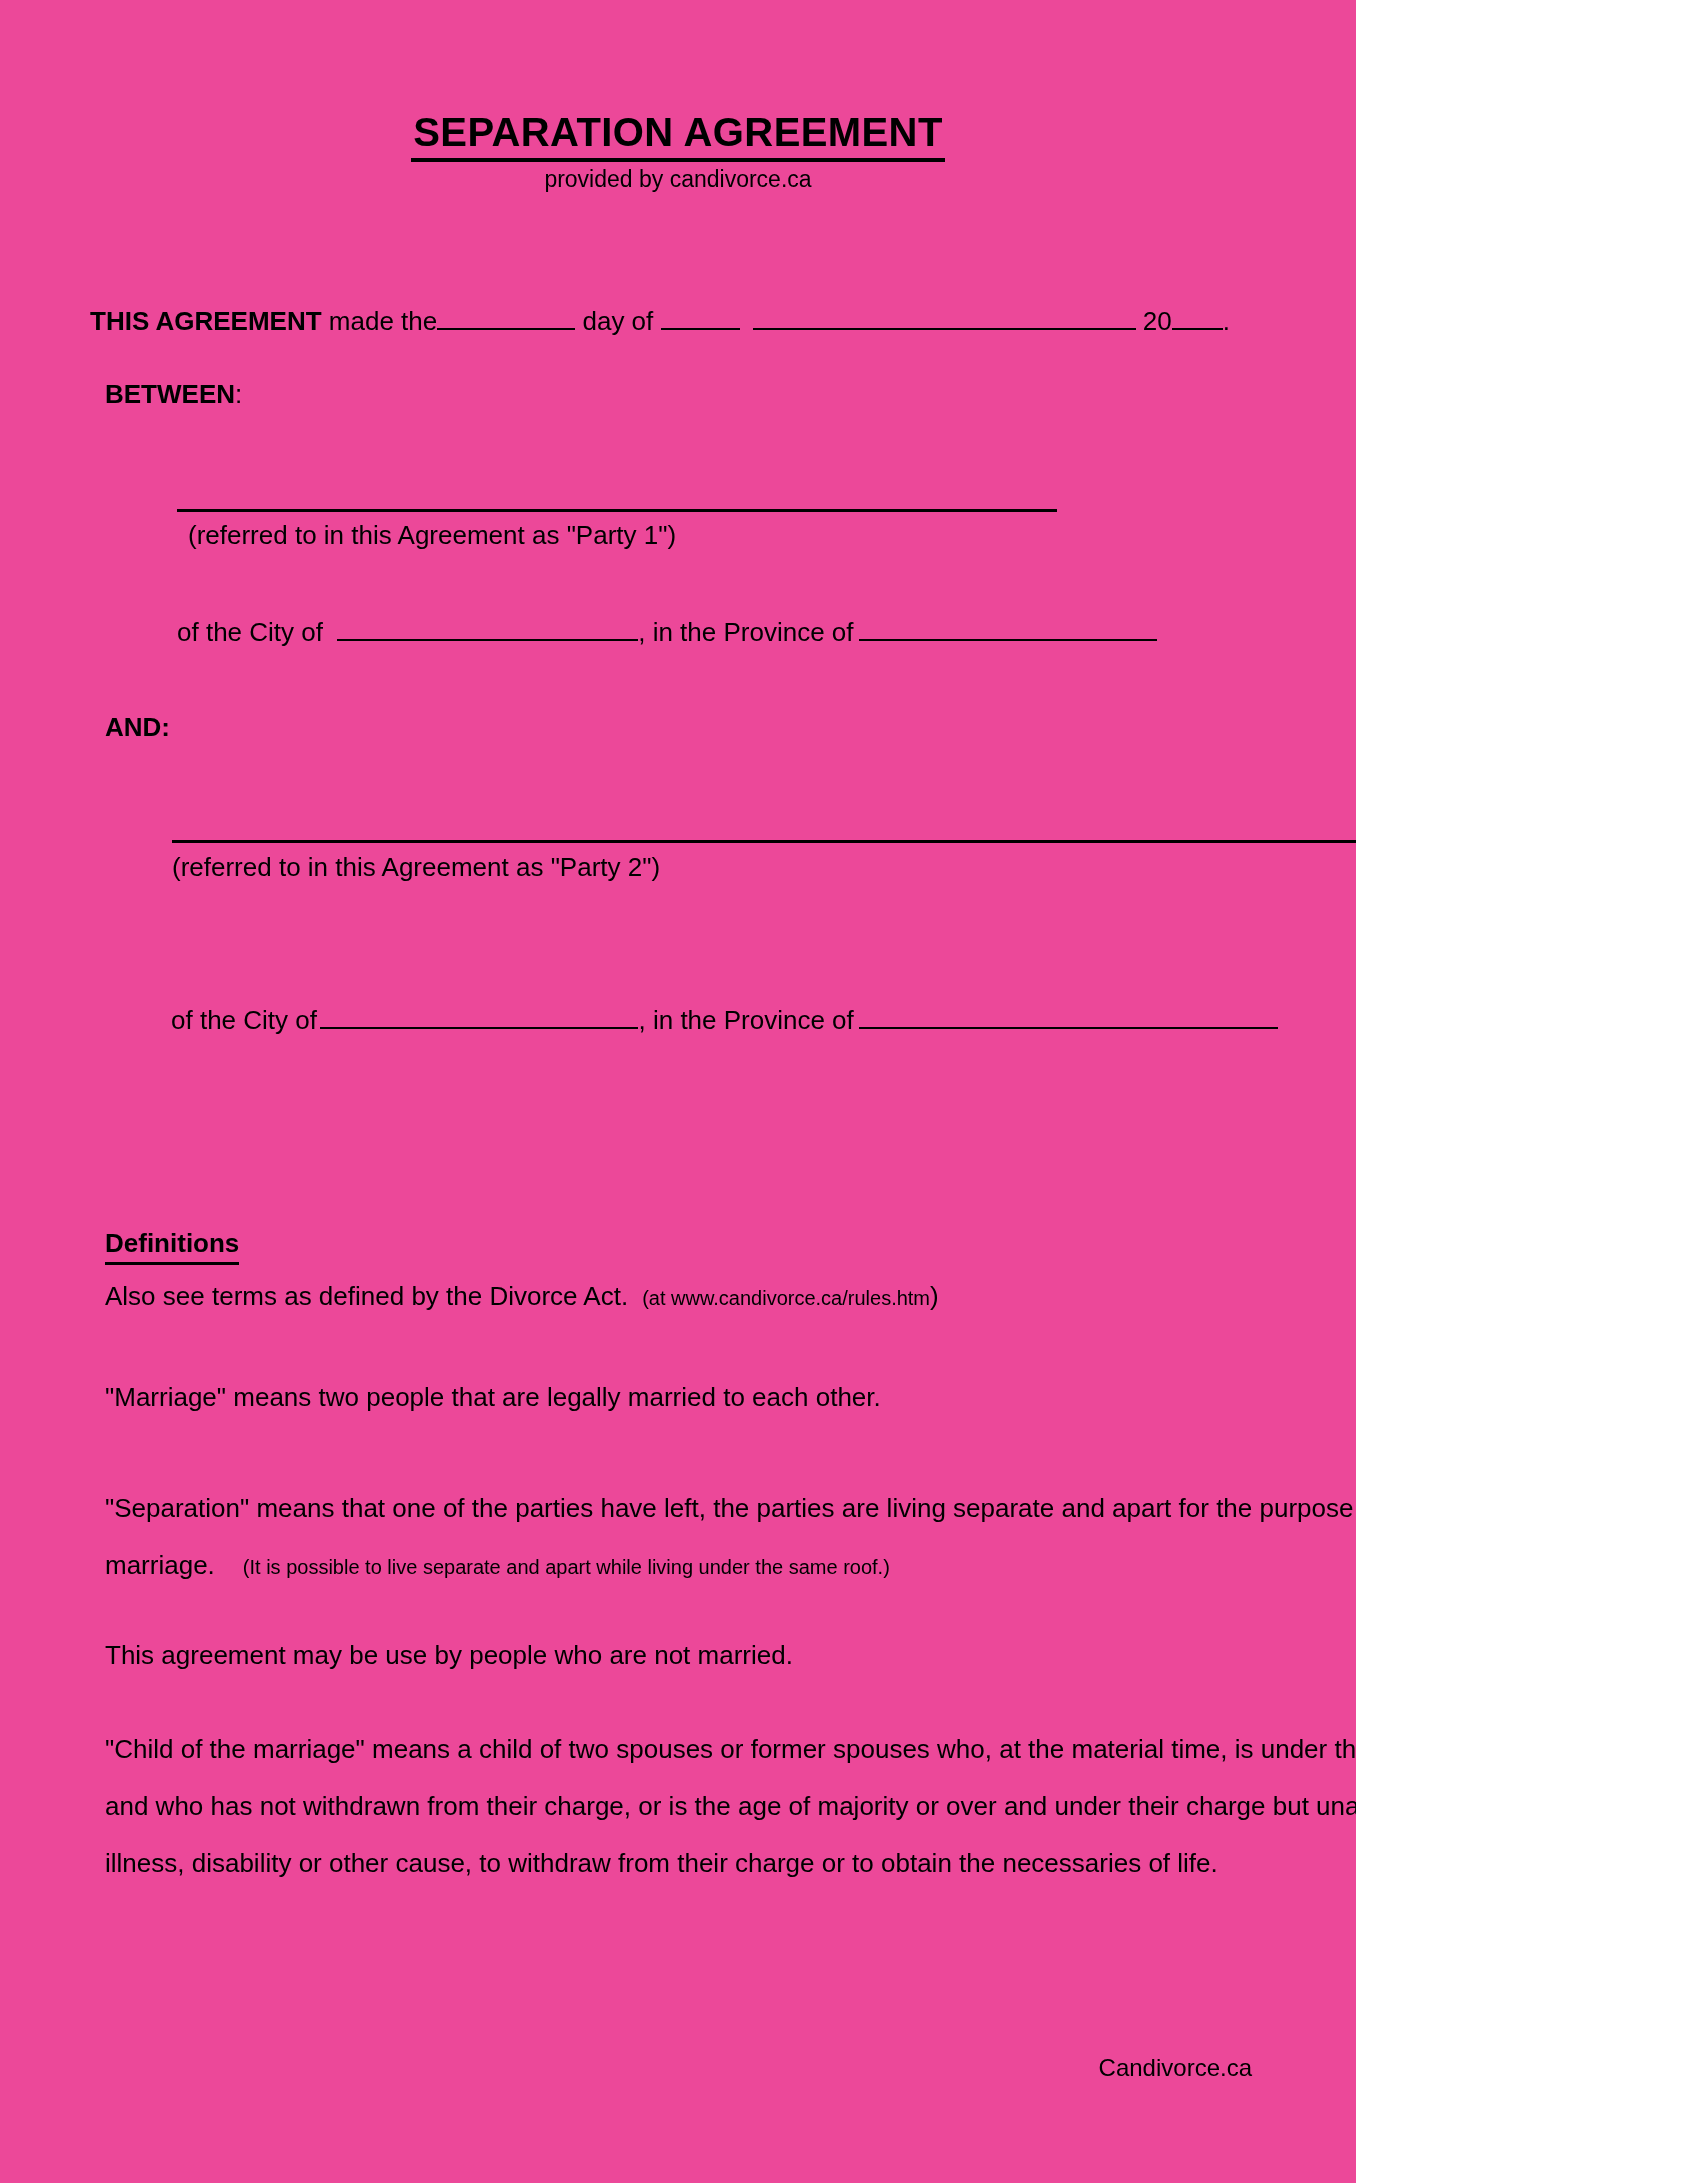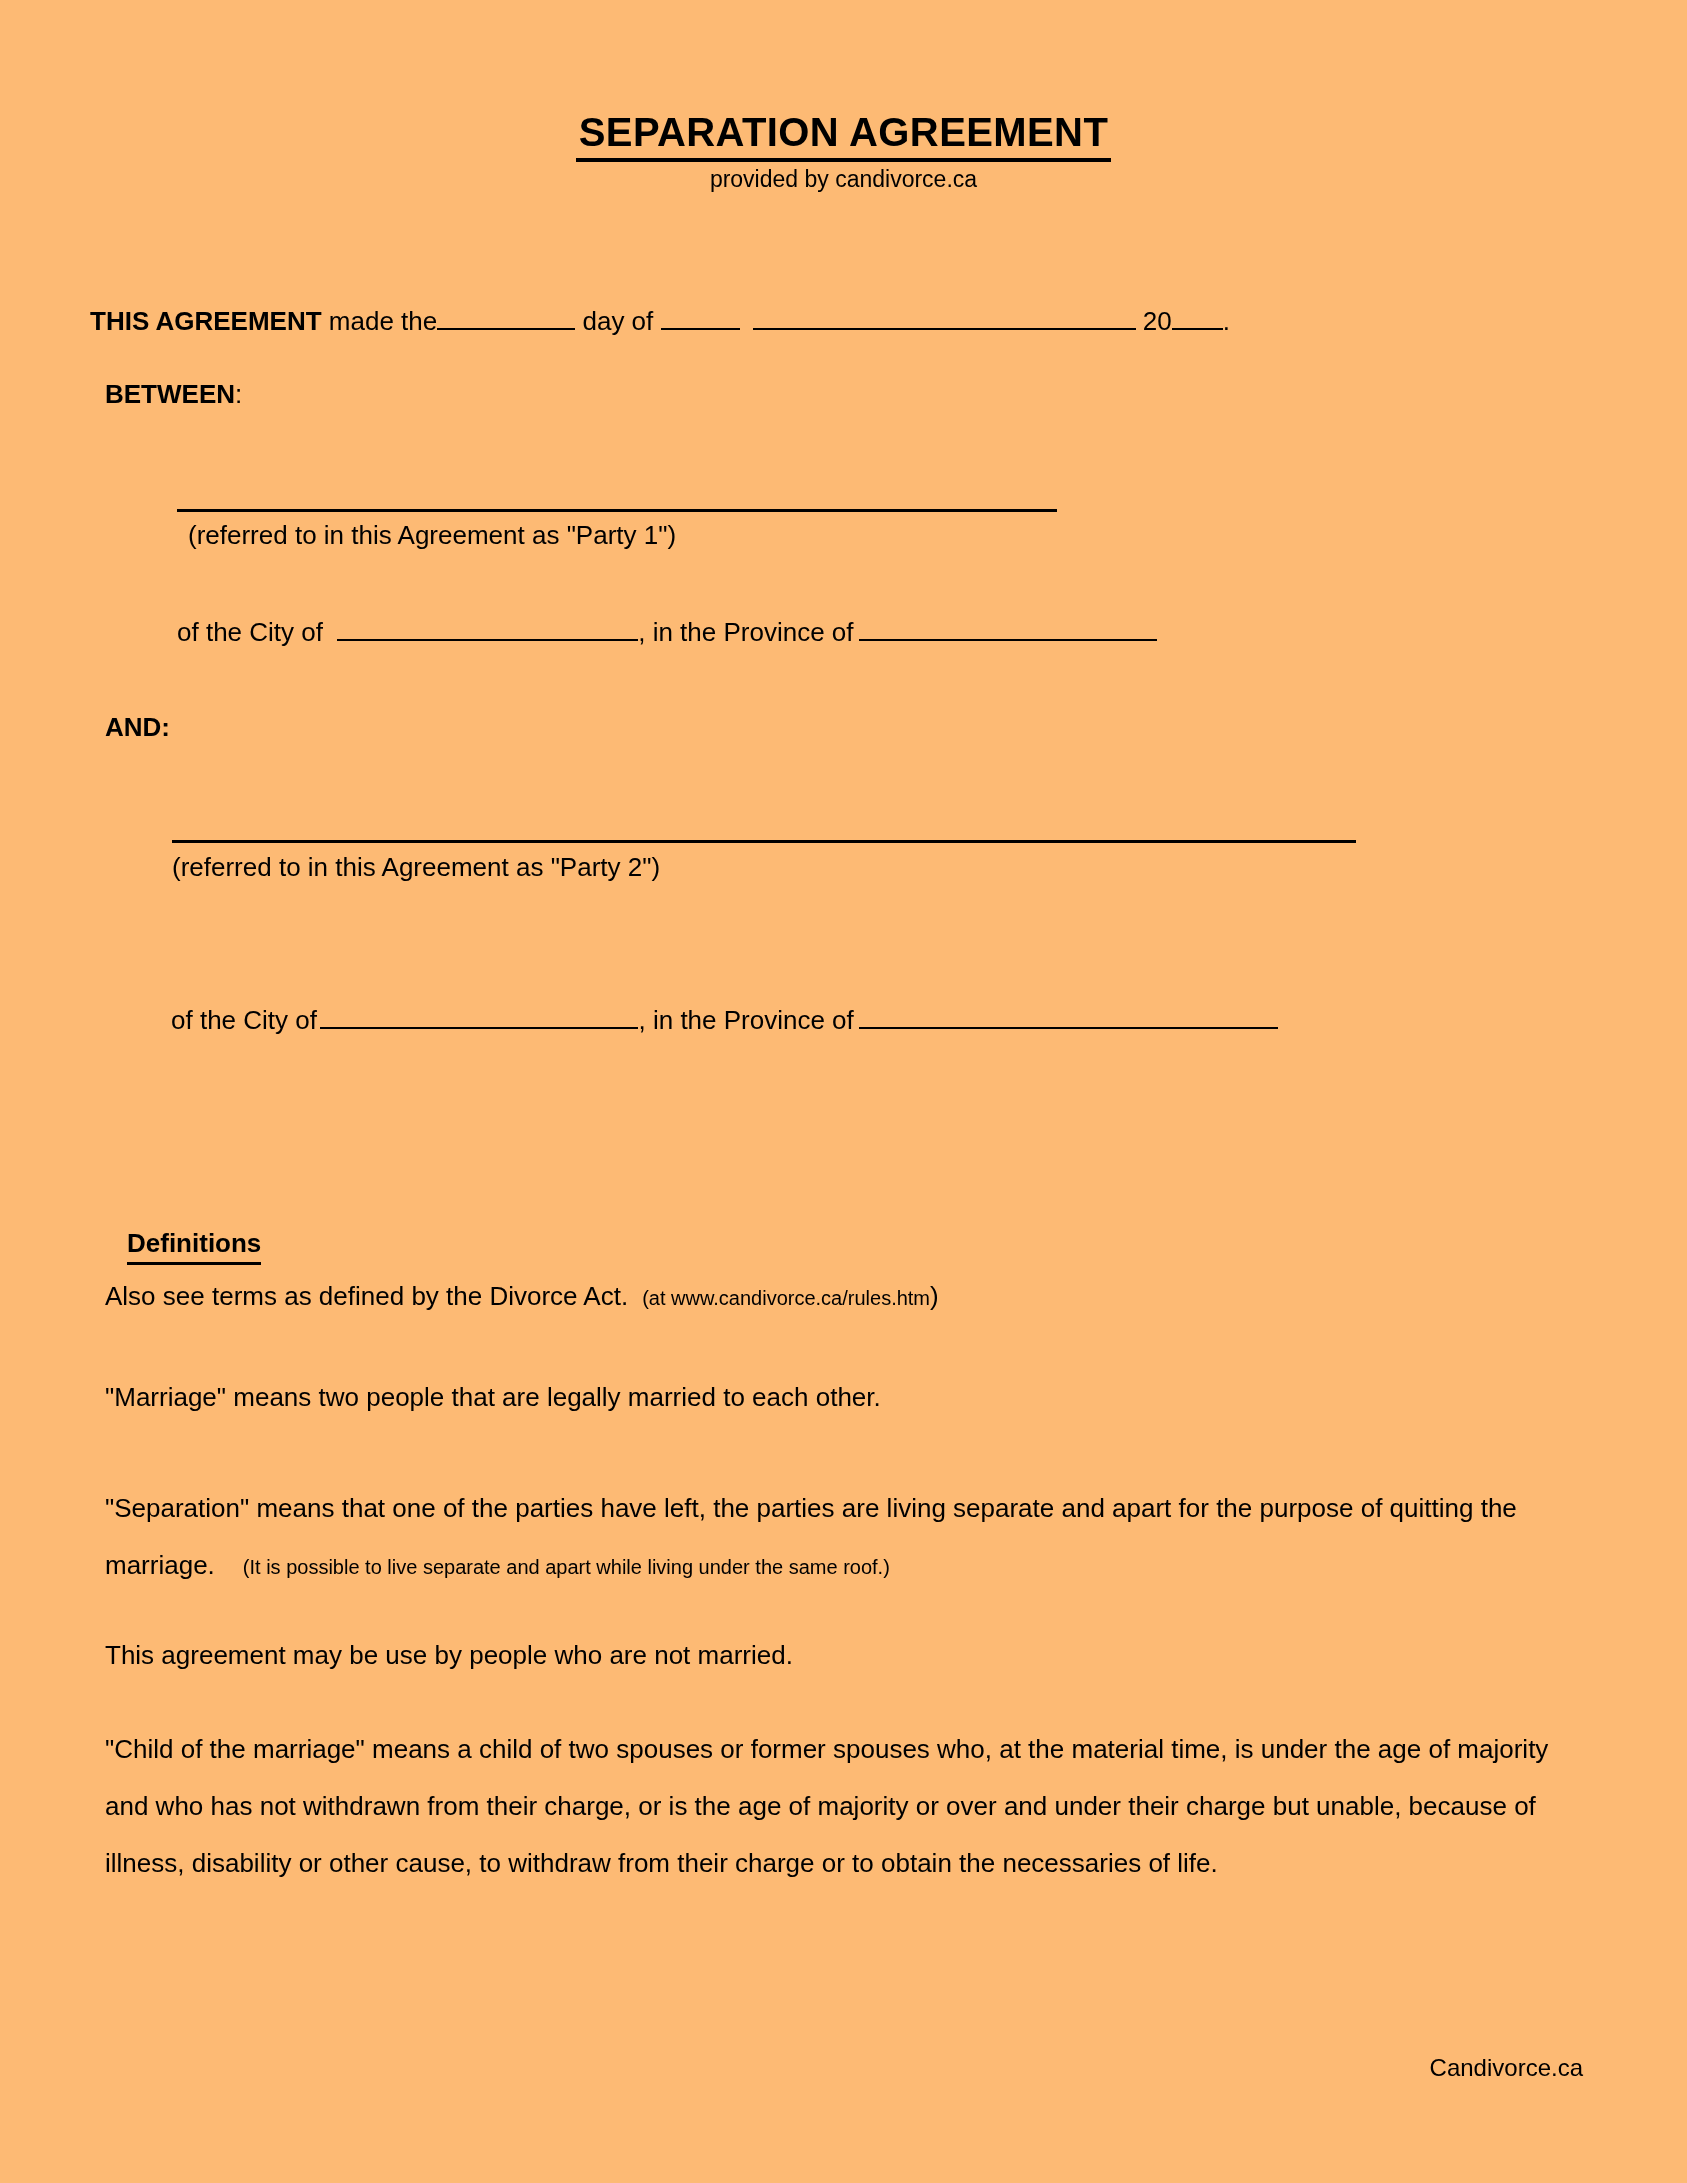--- a/index.html
+++ b/index.html
@@ -1,21 +1,21 @@
 <!DOCTYPE html>
 <html style="font-size:14px"><head>
 <meta charset="utf-8">
 <style>
   * { margin:0; padding:0; box-sizing:border-box; }
   html,body { background:#ffffff; }
   .page {
     position:relative;
-    width:1687px;
+    width:1356px;
     height:2184px;
-    background:#fdba74;
+    background:#ec4899;
     color:#000000;
     font-family:"Liberation Sans","DejaVu Sans",sans-serif;
     font-size:26px;
     overflow:hidden;
   }
   .abs { position:absolute; }
   .bold { font-weight:bold; }
   .small { font-size:20px; }
   .tiny { font-size:23px; }
   .nowrap { white-space:nowrap; }
@@ -79,21 +79,21 @@
 
   <div class="abs bold" style="top:712px; left:105px;">AND:</div>
 
   <div class="rule" style="top:840px; left:172px; width:1184px;"></div>
   <div class="abs" style="top:852px; left:172px;">(referred to in this Agreement as "Party 2")</div>
 
   <div class="abs nowrap" style="top:1002px; left:171px;">
     <span>of the City of</span><span class="blank" style="width:318px; margin-left:3.5px;"></span><span>, in the Province of</span><span class="blank" style="width:419px; margin-left:5.2px;"></span>
   </div>
 
-  <div class="abs" style="top:1228px; left:105px;margin-left:22px;">
+  <div class="abs" style="top:1228px; left:105px;">
     <span class="heading-underline">Definitions</span>
   </div>
 
   <div class="abs nowrap" style="top:1281px; left:105px;">
     <span>Also see terms as defined by the Divorce Act.</span><span class="small" style="margin-left:14px;">(at www.candivorce.ca/rules.htm</span><span>)</span>
   </div>
 
   <div class="abs" style="top:1382px; left:105px; width:1485px;">"Marriage" means two people that are legally married to each other.</div>
 
   <div class="abs para" style="top:1480px; left:105px; width:1485px;">

